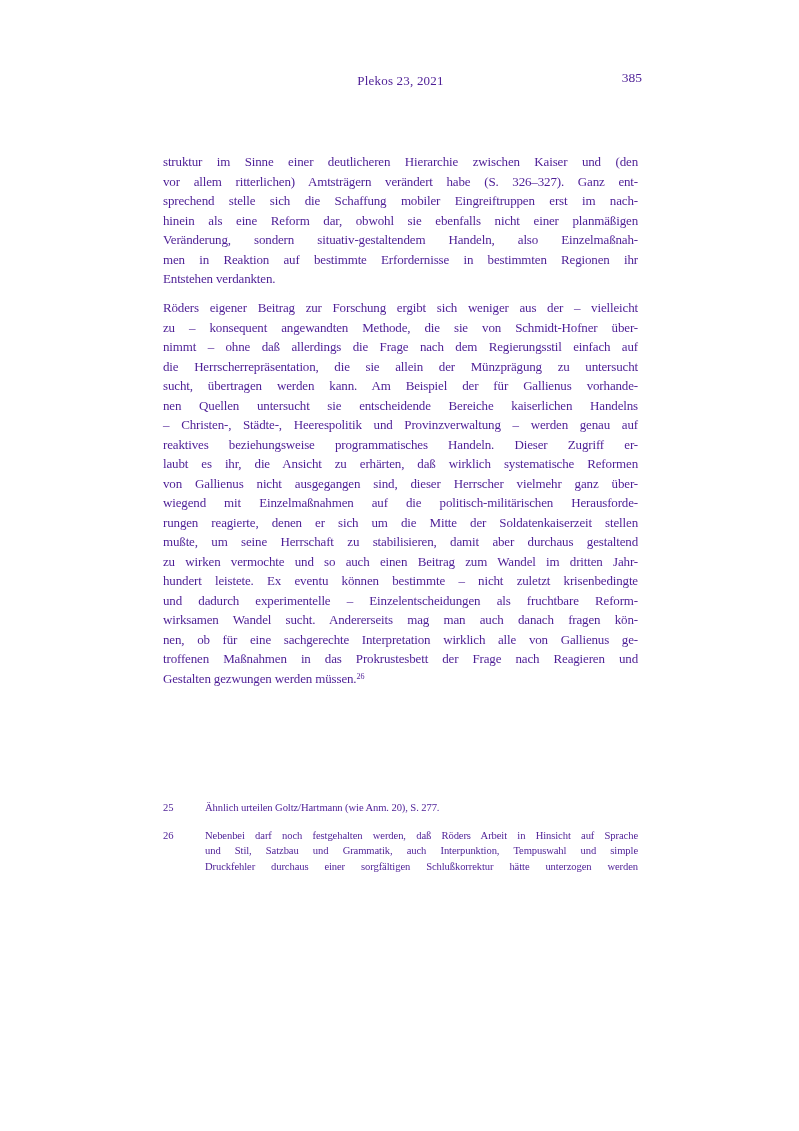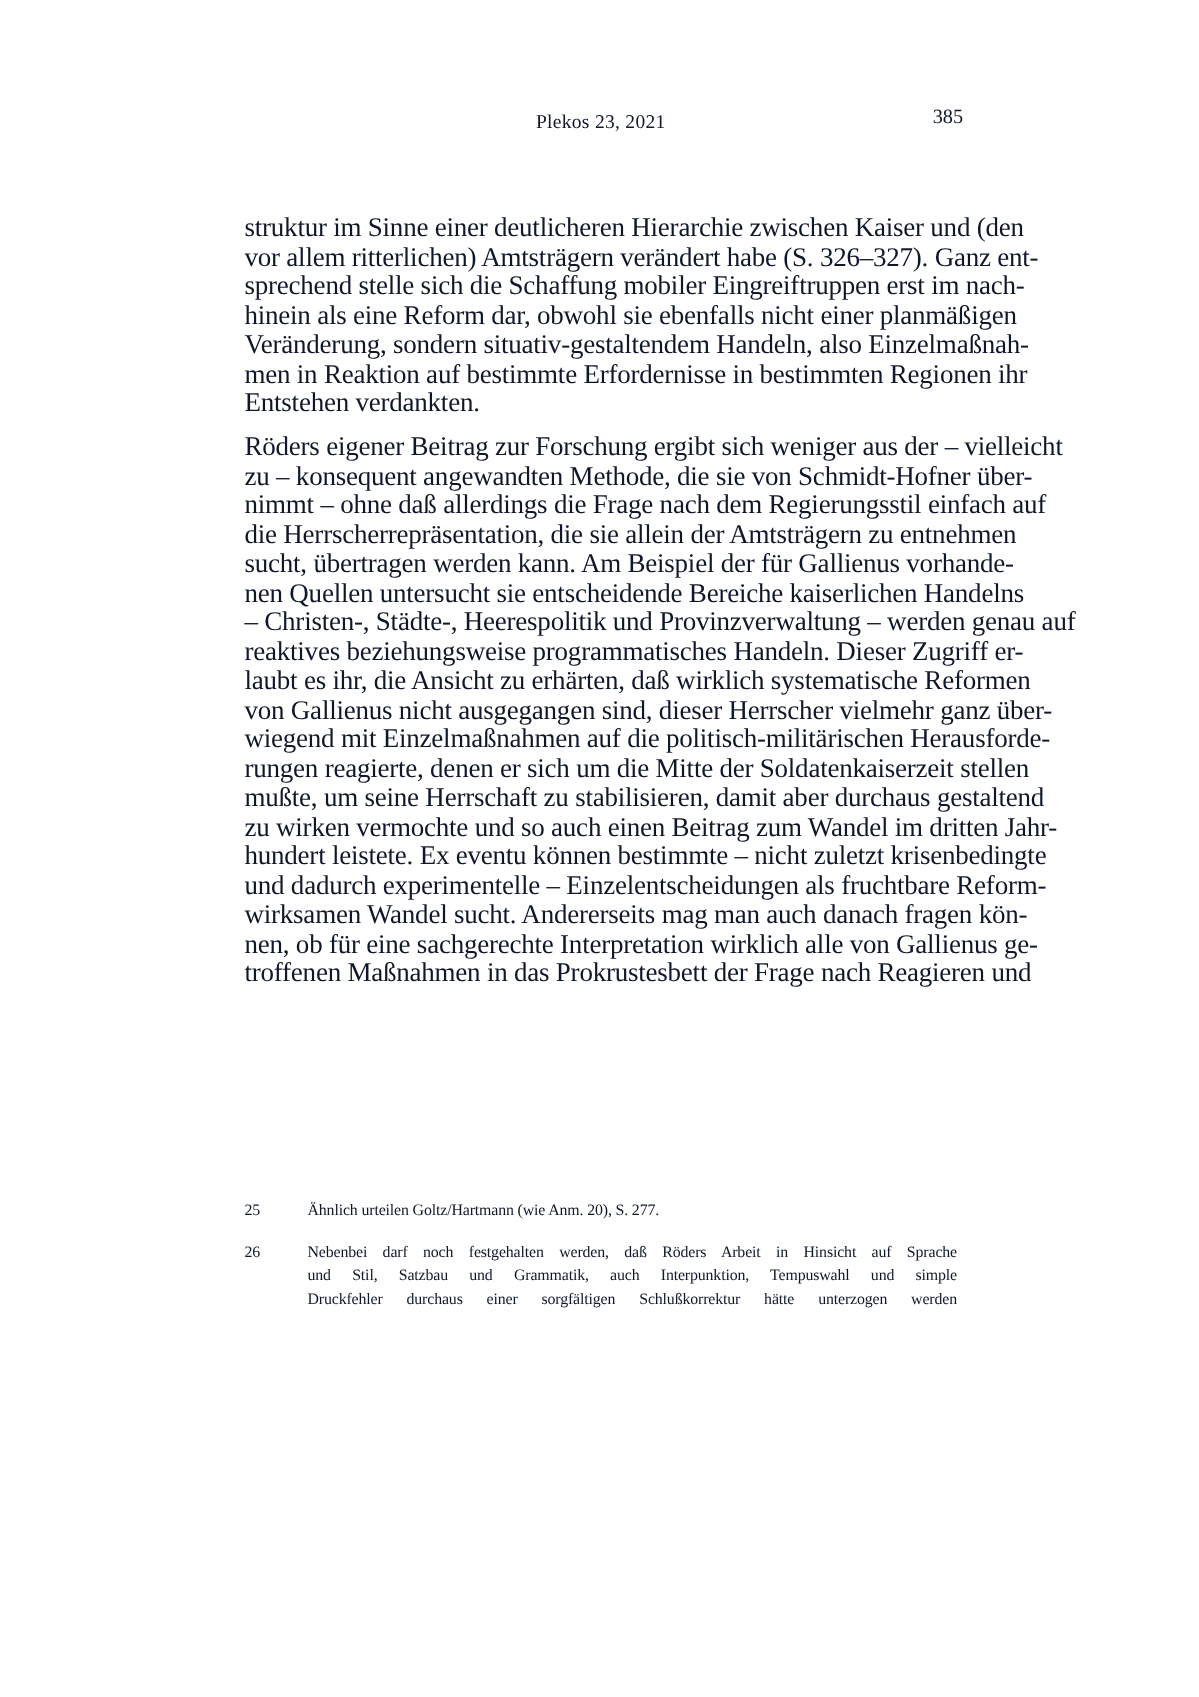--- a/index.html
+++ b/index.html
@@ -7,21 +7,21 @@
     padding: 0;
     background: #ffffff;
   }
   .page {
     position: relative;
     width: 799px;
     height: 1131px;
     background: #ffffff;
     overflow: hidden;
     font-family: "Liberation Serif", "DejaVu Serif", serif;
-    color: #0f172a;
+    color: #4c1d95;
   }
   
   .running-head {
     position: absolute;
     top: 73px;
     left: 163px;
     width: 475px;
     height: 18px;
     font-size: 13px;
     line-height: 15px;
@@ -33,24 +33,24 @@
   }
   .page-number {
     position: absolute;
     right: -4px;
     top: -3px;
     font-size: 13.5px;
   }
   
   .body-text {
     position: absolute;
-    top: 142px;
+    top: 152px;
     left: 163px;
     width: 475px;
-    font-size: 18px;
+    font-size: 13px;
     line-height: 19.5px;
     letter-spacing: -0.15px;
   }
   .paragraph {
     margin: 0 0 9.5px 0;
   }
   .line {
     text-align: justify;
     text-align-last: justify;
     white-space: nowrap;
@@ -107,36 +107,37 @@
         <div class="line">sprechend stelle sich die Schaffung mobiler Eingreiftruppen erst im nach-</div>
         <div class="line">hinein als eine Reform dar, obwohl sie ebenfalls nicht einer planmäßigen</div>
         <div class="line">Veränderung, sondern situativ-gestaltendem Handeln, also Einzelmaßnah-</div>
         <div class="line">men in Reaktion auf bestimmte Erfordernisse in bestimmten Regionen ihr</div>
         <div class="line last">Entstehen verdankten.</div>
       </div>
       <div class="paragraph">
         <div class="line">Röders eigener Beitrag zur Forschung ergibt sich weniger aus der – vielleicht</div>
         <div class="line">zu – konsequent angewandten Methode, die sie von Schmidt-Hofner über-</div>
         <div class="line">nimmt – ohne daß allerdings die Frage nach dem Regierungsstil einfach auf</div>
-        <div class="line">die Herrscherrepräsentation, die sie allein der Amtsträgern zu entnehmen</div>
+        <div class="line">die Herrscherrepräsentation, die sie allein der Münzprägung zu untersucht</div>
         <div class="line">sucht, übertragen werden kann. Am Beispiel der für Gallienus vorhande-</div>
         <div class="line">nen Quellen untersucht sie entscheidende Bereiche kaiserlichen Handelns</div>
         <div class="line">– Christen-, Städte-, Heerespolitik und Provinzverwaltung – werden genau auf</div>
         <div class="line">reaktives beziehungsweise programmatisches Handeln. Dieser Zugriff er-</div>
         <div class="line">laubt es ihr, die Ansicht zu erhärten, daß wirklich systematische Reformen</div>
         <div class="line">von Gallienus nicht ausgegangen sind, dieser Herrscher vielmehr ganz über-</div>
         <div class="line">wiegend mit Einzelmaßnahmen auf die politisch-militärischen Herausforde-</div>
         <div class="line">rungen reagierte, denen er sich um die Mitte der Soldatenkaiserzeit stellen</div>
         <div class="line">mußte, um seine Herrschaft zu stabilisieren, damit aber durchaus gestaltend</div>
         <div class="line">zu wirken vermochte und so auch einen Beitrag zum Wandel im dritten Jahr-</div>
         <div class="line">hundert leistete. Ex eventu können bestimmte – nicht zuletzt krisenbedingte</div>
         <div class="line">und dadurch experimentelle – Einzelentscheidungen als fruchtbare Reform-</div>
         <div class="line">wirksamen Wandel sucht. Andererseits mag man auch danach fragen kön-</div>
         <div class="line">nen, ob für eine sachgerechte Interpretation wirklich alle von Gallienus ge-</div>
         <div class="line">troffenen Maßnahmen in das Prokrustesbett der Frage nach Reagieren und</div>
+        <div class="line last">Gestalten gezwungen werden müssen.<sup>26</sup></div>
       </div>
     </main>
 
   <section class="footnotes">
       <div class="footnote">
         <div class="fn-number">25</div>
         <div class="fn-text">
           <div class="line last">Ähnlich urteilen Goltz/Hartmann (wie Anm. 20), S. 277.</div>
         </div>
       </div>

